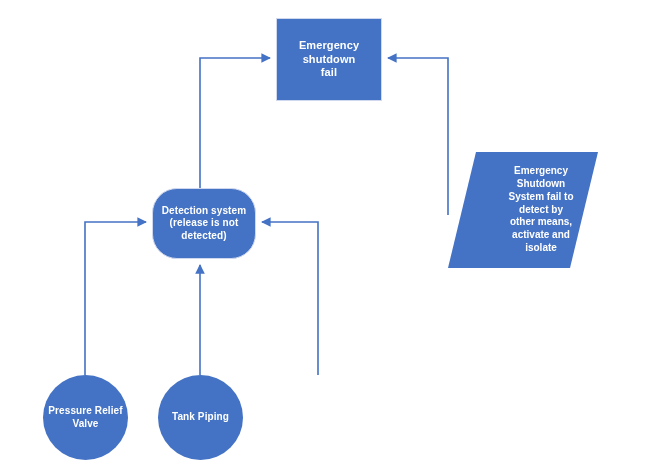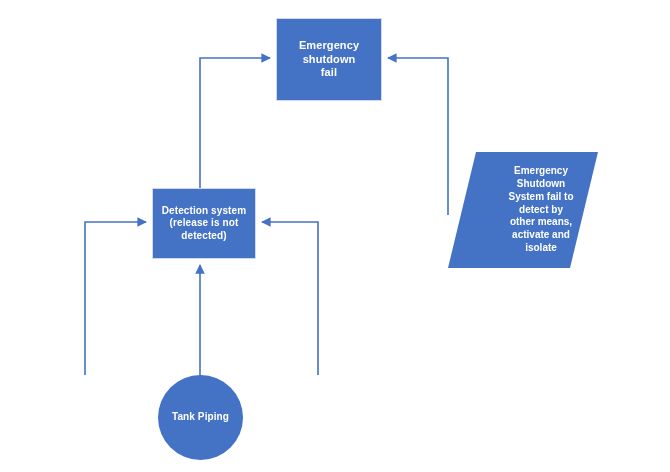--- a/index.html
+++ b/index.html
@@ -68,21 +68,21 @@
     text-align: center;
     color: #ffffff;
     font-weight: bold;
     line-height: 1.28;
     pointer-events: none;
   }
   .lbl { display: block; white-space: pre-line; }
 
   
   #node-emergency-shutdown-fail { left: 276px; top: 18px;  width: 106px; height: 83px; font-size: 11px; }
-  #node-detection-system        { left: 152px; top: 188px; width: 104px; height: 71px; font-size: 10px; }
+  #node-detection-system        { left: 152px; top: 188px; width: 104px; height: 71px; font-size: 10px; border-radius: 25px; }
   #node-pressure-relief-valve   { left: 43px;  top: 375px; width: 85px;  height: 85px; font-size: 10px; }
   #node-tank-piping             { left: 158px; top: 375px; width: 85px;  height: 85px; font-size: 10px; justify-content: center; }
   #node-tank-body               { left: 276px; top: 375px; width: 85px;  height: 85px; font-size: 10px; }
   #node-esd-other-means         { left: 448px; top: 152px; width: 150px; height: 116px; font-size: 10px; }
   #node-esd-other-means .para-label { padding-left: 18px; padding-right: 14px; font-size: 10px; }
 </style>
 </head>
 <body>
 
 <div id="canvas">
@@ -125,19 +125,23 @@
 isolate</span>
     </div>
   </div>
 
   <div class="node rect" id="node-detection-system">
     <span class="lbl">Detection system
 (release is not
 detected)</span>
   </div>
 
+  <div class="node circle" id="node-pressure-relief-valve">
+    <span class="lbl">Pressure Relief
+Valve</span>
+  </div>
 
   <div class="node circle" id="node-tank-piping">
     <span class="lbl">Tank Piping</span>
   </div>
 
 
 </div>
 
 </body></html>

